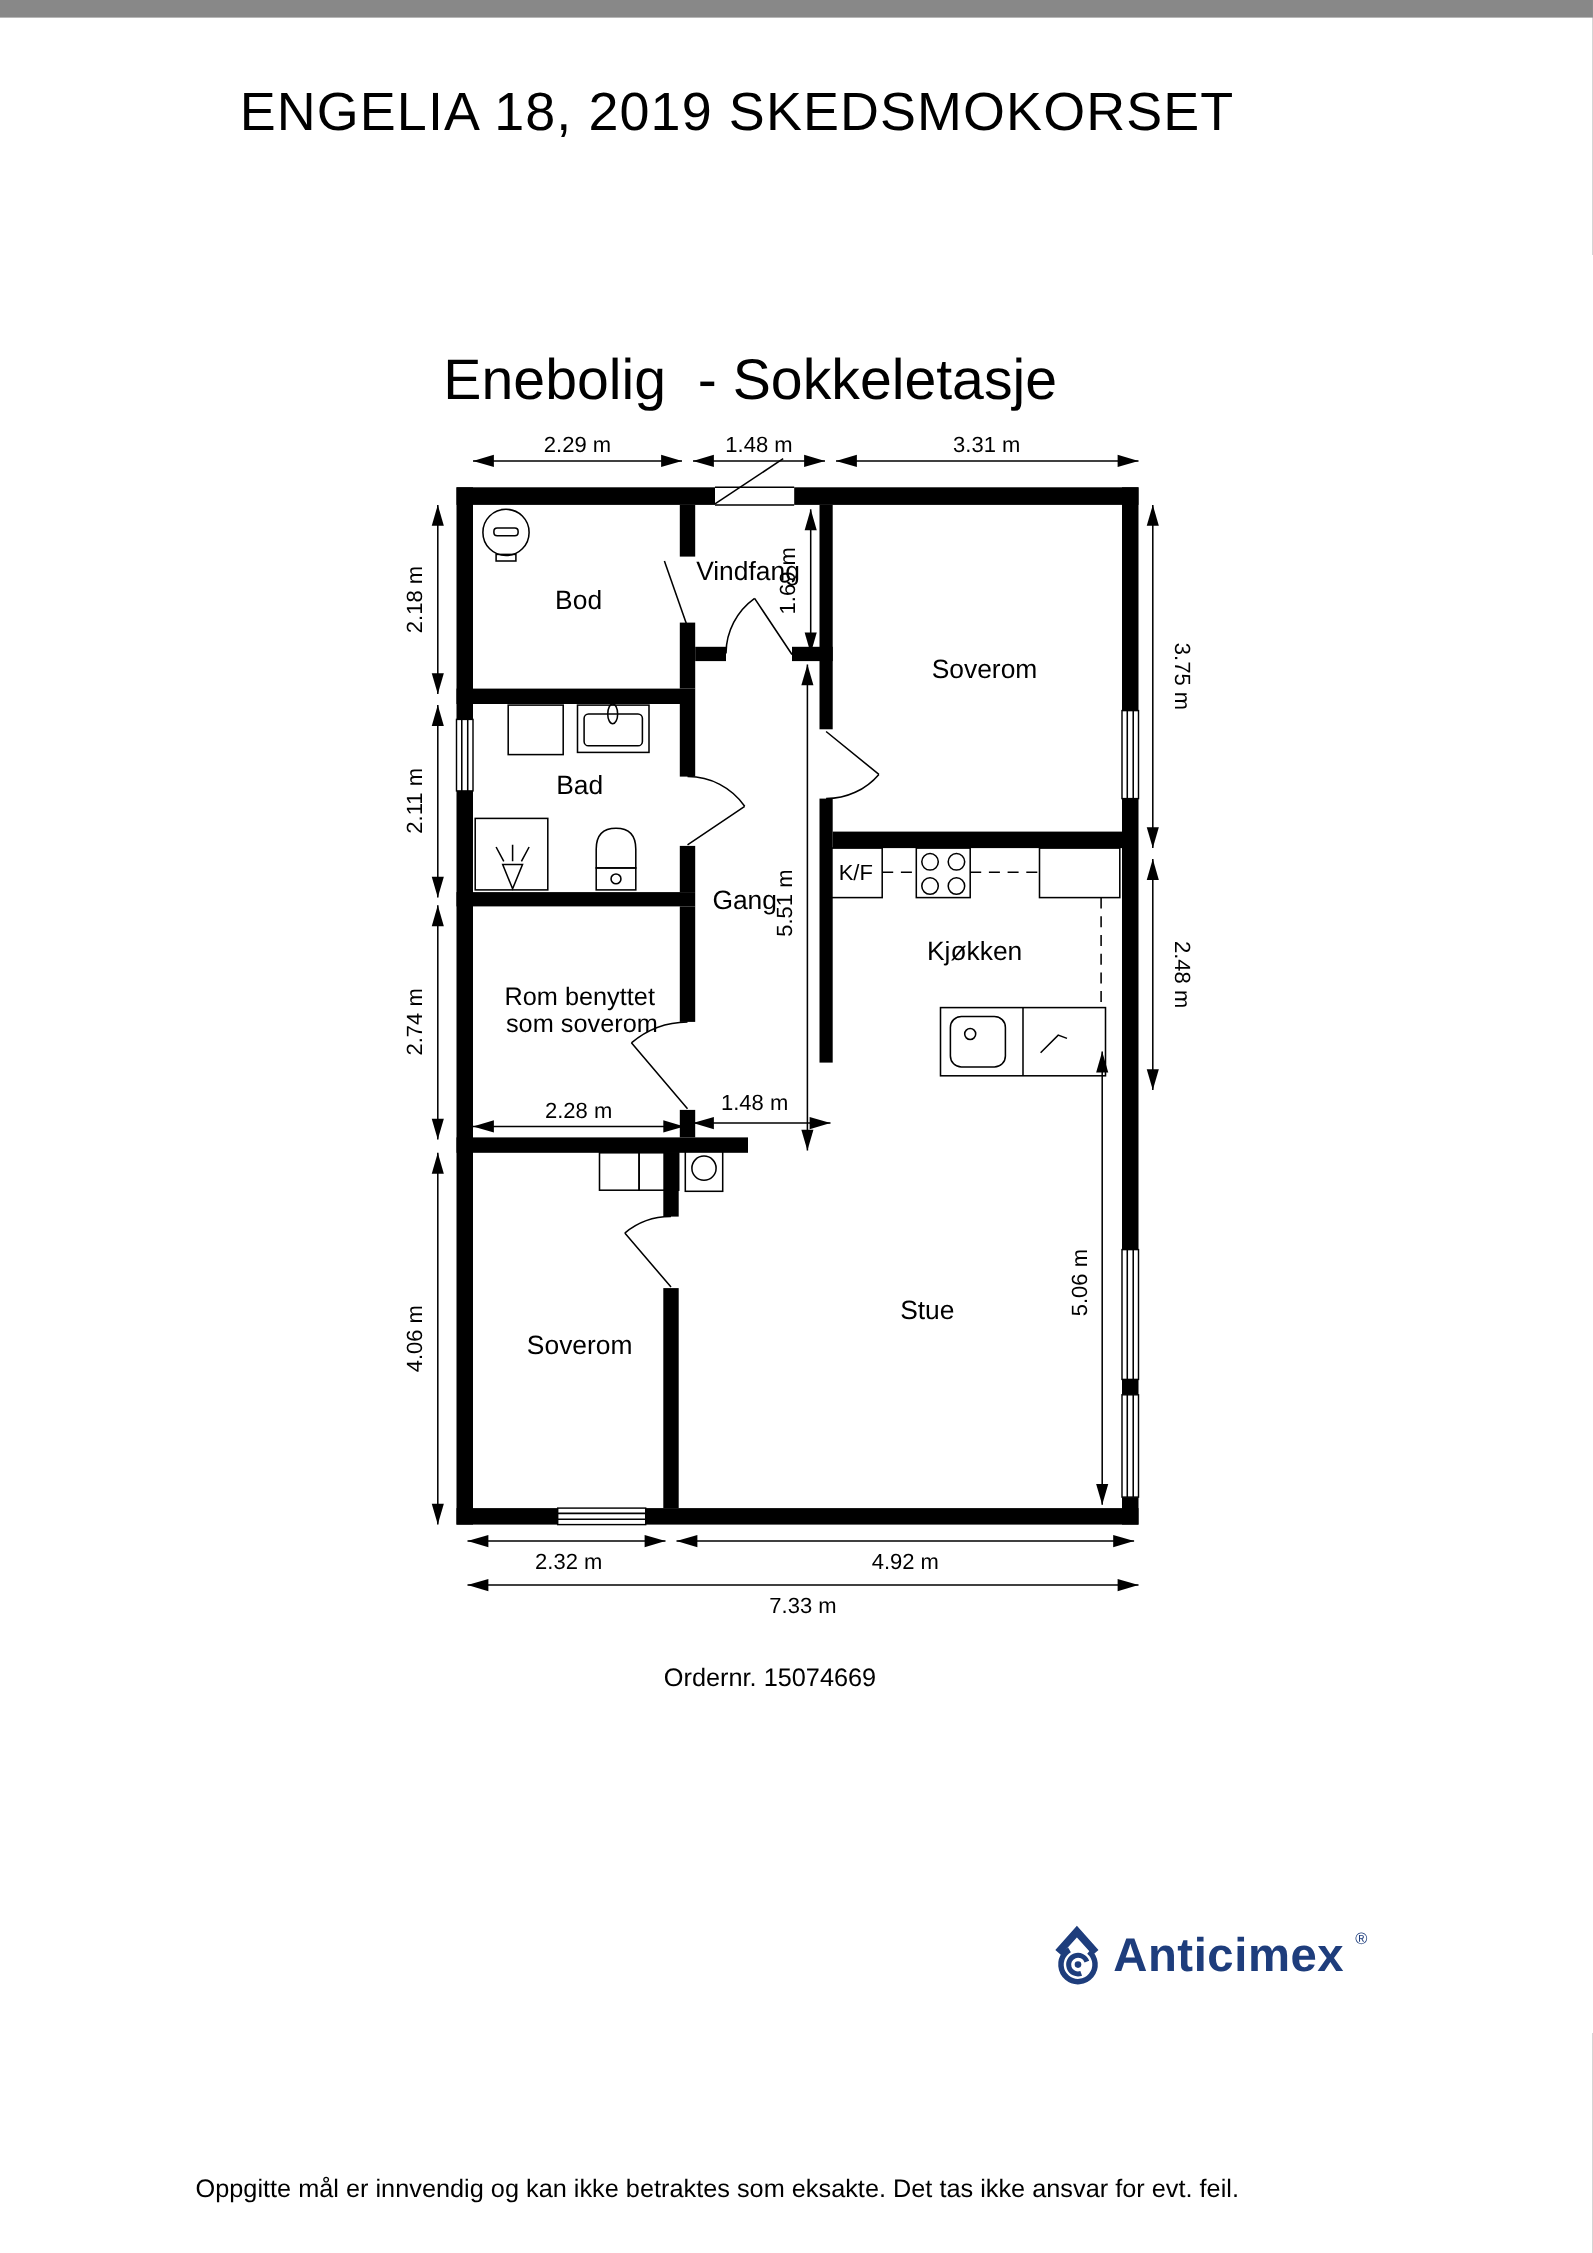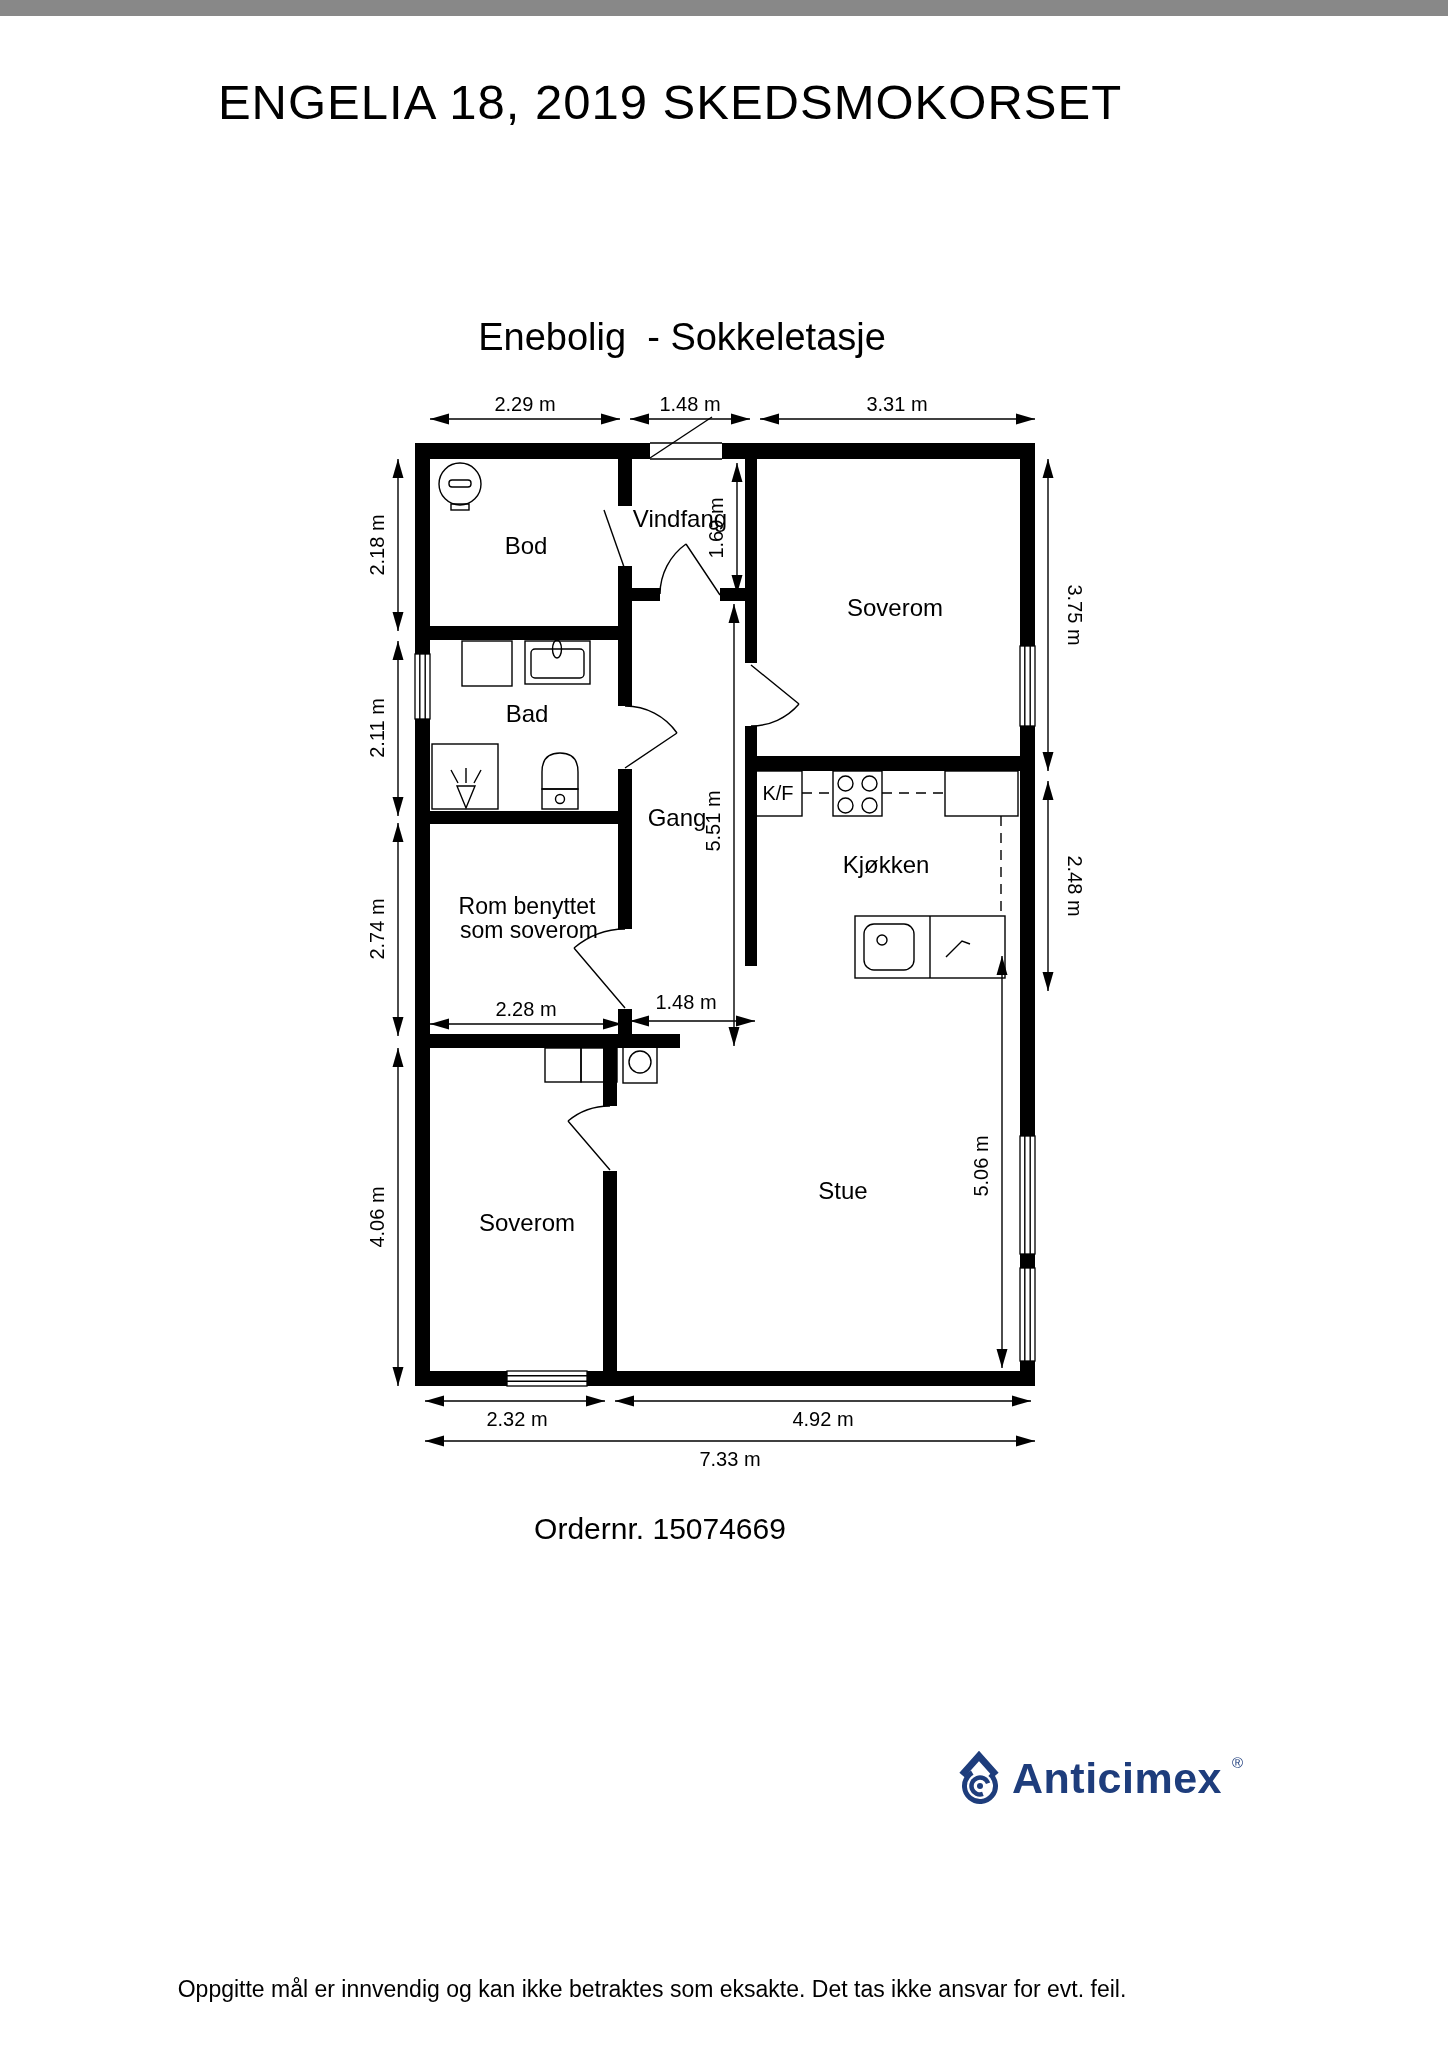--- a/index.html
+++ b/index.html
@@ -1,21 +1,21 @@
 <!DOCTYPE html>
 <html><head>
 <meta charset="utf-8">
 <style>
   html,body{margin:0;padding:0;background:#888;}
   .page{position:relative;width:1448px;height:2048px;background:#ffffff;margin:16px auto;
         font-family:"Liberation Sans", sans-serif;color:#000;overflow:hidden;}
   .abs{position:absolute;}
   .title{left:670px;top:58px;transform:translateX(-50%);font-size:49px;letter-spacing:1px;white-space:pre;}
-  .subtitle{left:682px;top:300px;transform:translateX(-50%);font-size:38px;white-space:pre;}
-  .ordernr{left:660px;top:1496px;transform:translateX(-50%);font-size:30px;white-space:pre;text-align:center;}
+  .subtitle{left:682px;top:300px;transform:translateX(-50%);font-size:52px;white-space:pre;}
+  .ordernr{left:700px;top:1496px;transform:translateX(-50%);font-size:23px;white-space:pre;text-align:center;}
   .logo{left:958px;top:1734px;display:flex;align-items:center;gap:10px;color:#1e3d7c;}
   .logo-text{font-size:43px;font-weight:bold;letter-spacing:0.5px;}
   .logo-reg{font-size:15px;align-self:flex-start;margin-top:4px;}
   .footer{left:652px;top:1905px;transform:translateX(-50%);font-size:23px;line-height:27.5px;
           text-align:center;white-space:pre;}
   svg text{font-family:"Liberation Sans", sans-serif;fill:#000;}
   .room{font-size:24px;}
   .dim{font-size:20px;}
   .wall{fill:#000;stroke:none;}
   .thin{fill:none;stroke:#000;stroke-width:1.4;}

